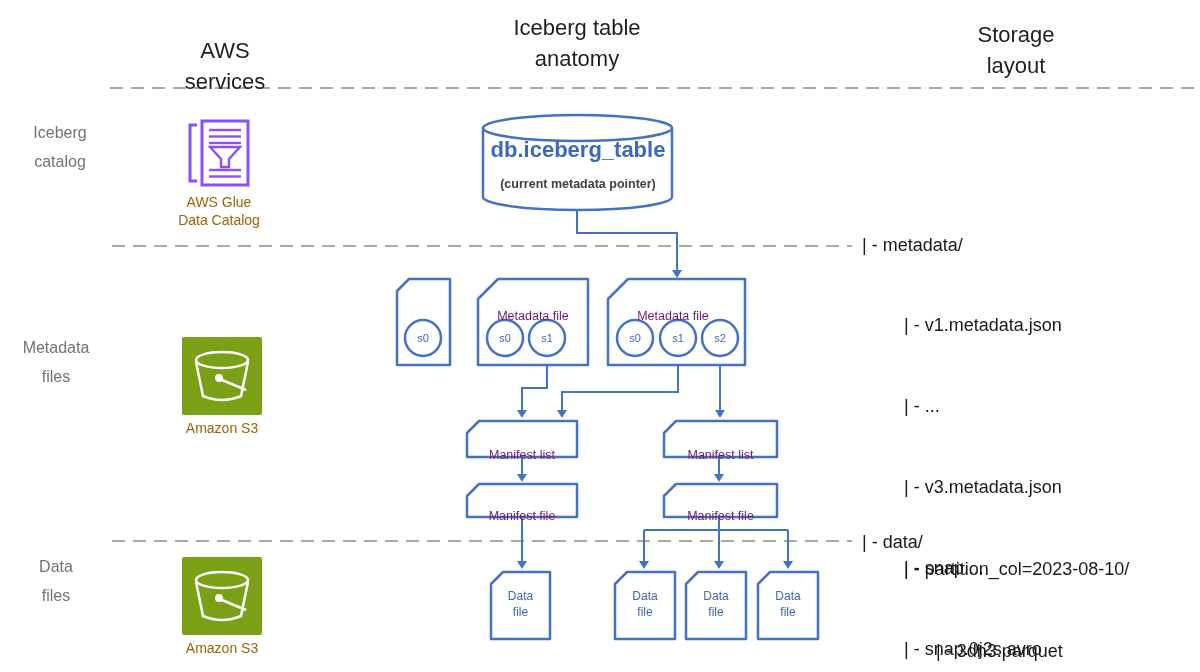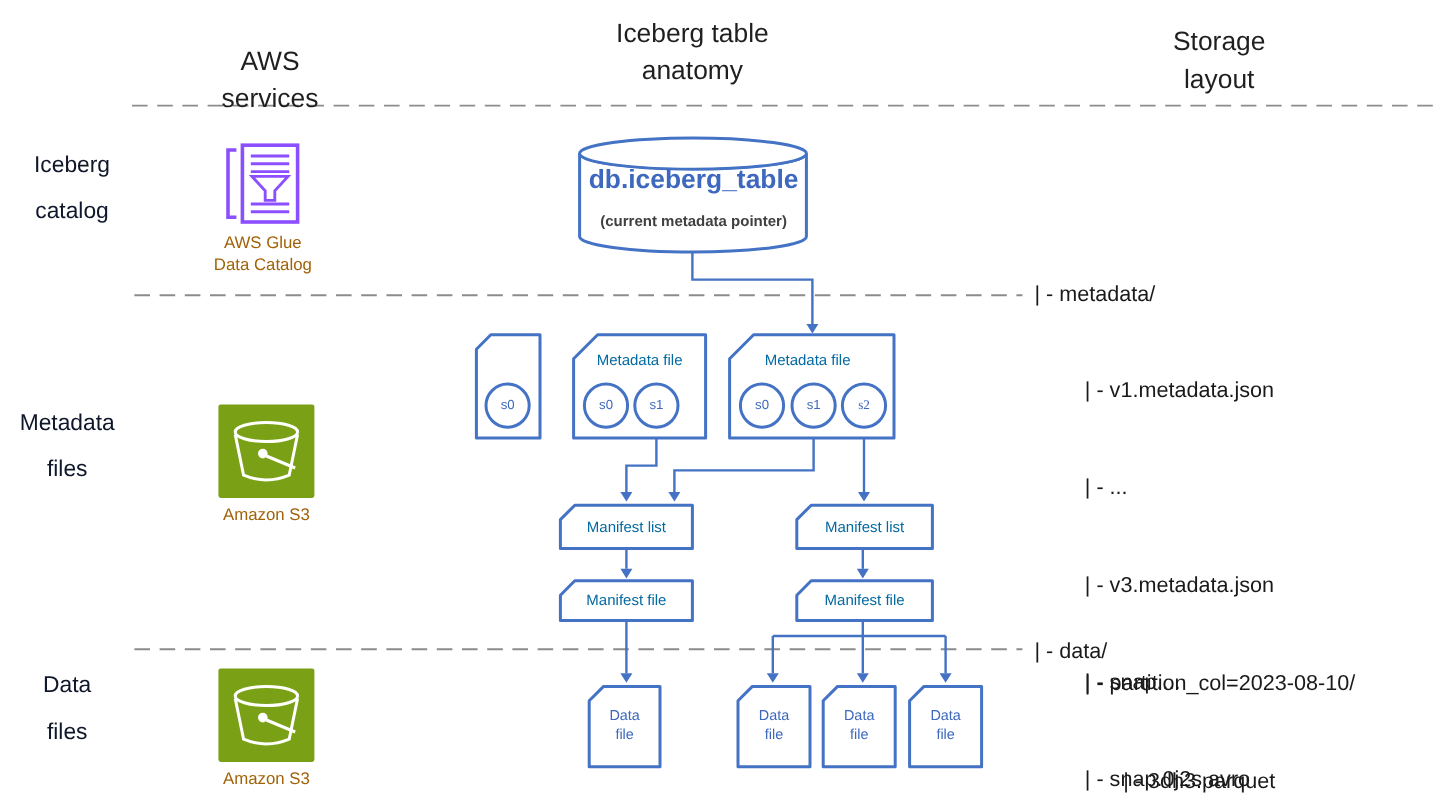--- a/index.html
+++ b/index.html
@@ -26,34 +26,35 @@
     color: #1f1f1f;
     white-space: pre-line;
   }
   .center { text-align: center; }
   .hdr {
     font-size: 22px;
     line-height: 31px;
     color: #1f1f1f;
   }
   .rowlbl {
-    font-size: 19px;
-    line-height: 39px;
-    color: #0f172a;
+    font-size: 16px;
+    line-height: 29px;
+    color: #737373;
   }
   .cap {
     font-size: 14px;
     line-height: 18px;
     color: #a16207;
   }
   .bold { font-weight: bold; }
   .nodelbl {
     font-size: 12.5px;
     line-height: 16px;
-    color: #0369a1;
+    color: #701a75;
+    margin-top: 16px;
   }
   .snaplbl {
     font-size: 11px;
     line-height: 14px;
     color: #3d68be;
   }
   .dflbl {
     font-size: 12px;
     line-height: 15.5px;
     color: #3d68be;
@@ -201,21 +202,21 @@
   <div class="txt center bold" style="left:478px; top:177px; width:200px; font-size:12.5px; color:#404040;">(current metadata pointer)</div>
 
   <div class="txt nodelbl center" style="left:478px; top:292px; width:110px;">Metadata file</div>
   <div class="txt nodelbl center" style="left:608px; top:292px; width:130px;">Metadata file</div>
 
   <div class="txt snaplbl center" style="left:405px; top:331px; width:36px;">s0</div>
   <div class="txt snaplbl center" style="left:487px; top:331px; width:36px;">s0</div>
   <div class="txt snaplbl center" style="left:529px; top:331px; width:36px;">s1</div>
   <div class="txt snaplbl center" style="left:617px; top:331px; width:36px;">s0</div>
   <div class="txt snaplbl center" style="left:660px; top:331px; width:36px;">s1</div>
-  <div class="txt snaplbl center" style="left:702px; top:331px; width:36px;font-family:Liberation Serif, serif;">s2</div>
+  <div class="txt snaplbl center" style="left:702px; top:331px; width:36px;">s2</div>
 
   <div class="txt nodelbl center" style="left:467px; top:431px; width:110px;">Manifest list</div>
   <div class="txt nodelbl center" style="left:664px; top:431px; width:113px;">Manifest list</div>
   <div class="txt nodelbl center" style="left:467px; top:492px; width:110px;">Manifest file</div>
   <div class="txt nodelbl center" style="left:664px; top:492px; width:113px;">Manifest file</div>
 
   <div class="txt dflbl center" style="left:490px; top:589px; width:61px;">Data
 file</div>
   <div class="txt dflbl center" style="left:614px; top:589px; width:62px;">Data
 file</div>

